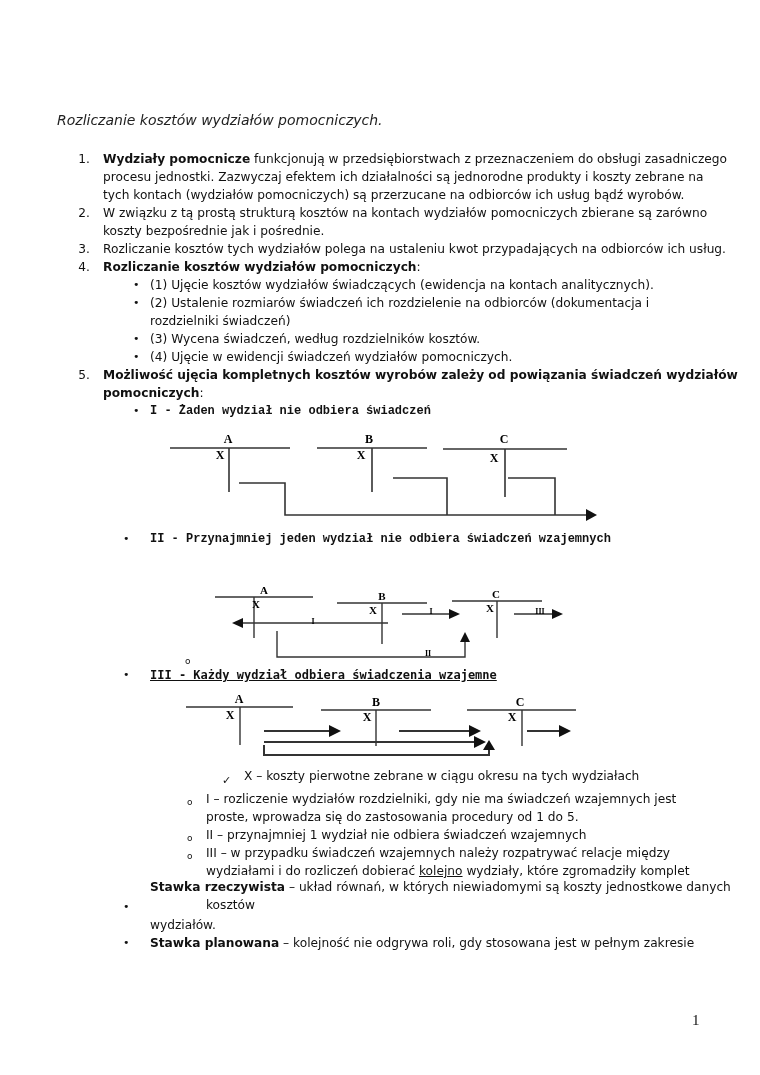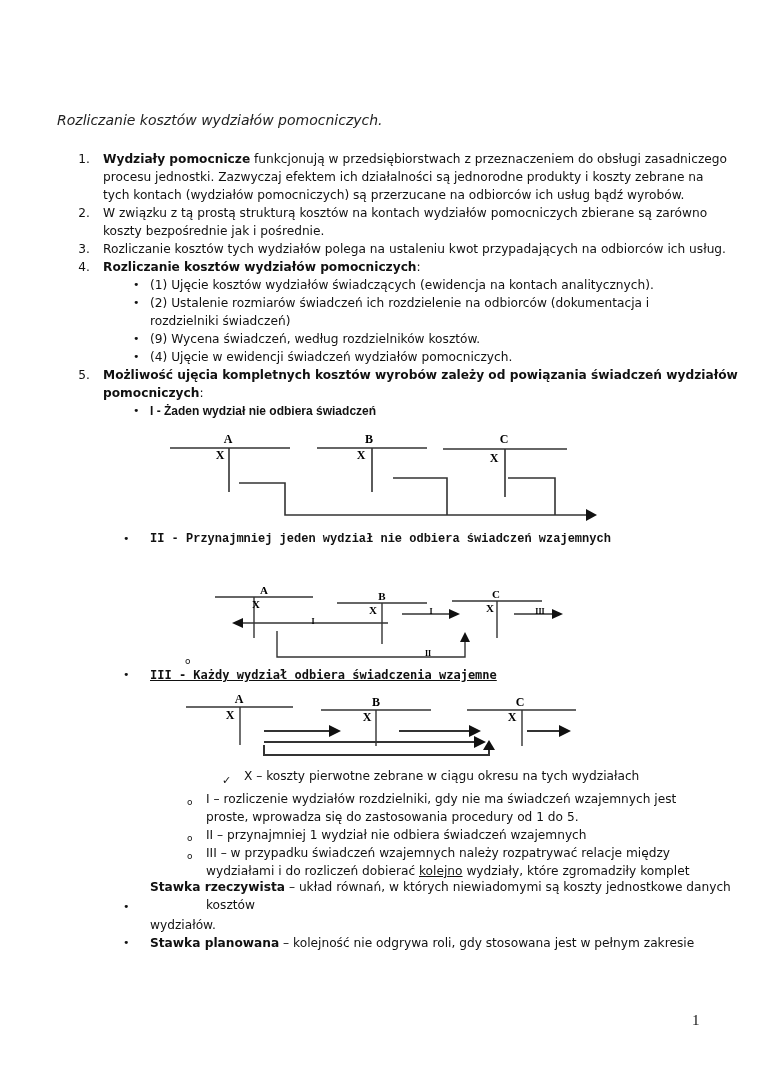--- a/index.html
+++ b/index.html
@@ -36,30 +36,30 @@
 
   <div class="num abs" style="left:70px;top:258px;">4.</div>
   <div class="abs" style="left:103px;top:258px;"><span class="b">Rozliczanie kosztów wydziałów pomocniczych</span><span>:</span></div>
 
   <div class="bullet abs" style="left:133px;top:276px;">•</div>
   <div class="abs" style="left:150px;top:276px;">(1) Ujęcie kosztów wydziałów świadczących (ewidencja na kontach analitycznych).</div>
   <div class="bullet abs" style="left:133px;top:294px;">•</div>
   <div class="abs" style="left:150px;top:294px;">(2) Ustalenie rozmiarów świadczeń ich rozdzielenie na odbiorców (dokumentacja i</div>
   <div class="abs" style="left:150px;top:312px;">rozdzielniki świadczeń)</div>
   <div class="bullet abs" style="left:133px;top:330px;">•</div>
-  <div class="abs" style="left:150px;top:330px;">(9) Wycena świadczeń, według rozdzielników kosztów.</div>
+  <div class="abs" style="left:150px;top:330px;">(3) Wycena świadczeń, według rozdzielników kosztów.</div>
   <div class="bullet abs" style="left:133px;top:348px;">•</div>
   <div class="abs" style="left:150px;top:348px;">(4) Ujęcie w ewidencji świadczeń wydziałów pomocniczych.</div>
 
   <div class="num abs" style="left:70px;top:366px;">5.</div>
   <div class="abs b" style="left:103px;top:366px;">Możliwość ujęcia kompletnych kosztów wyrobów zależy od powiązania świadczeń wydziałów</div>
   <div class="abs" style="left:103px;top:384px;"><span class="b">pomocniczych</span><span>:</span></div>
 
   <div class="bullet abs" style="left:133px;top:402px;">•</div>
-  <div class="abs b" style="left:150px;top:402px;font-family:Liberation Sans, sans-serif;font-size:12px;">I - Żaden wydział nie odbiera świadczeń</div>
+  <div class="abs b" style="left:150px;top:402px;font-family:Liberation Mono, monospace;font-size:12px;">I - Żaden wydział nie odbiera świadczeń</div>
 
   <svg class="diag" width="760" height="1075" style="pointer-events:none;">
     <g stroke="#333" stroke-width="1.6" fill="none">
       <line x1="170" y1="448" x2="290" y2="448"></line>
       <line x1="229" y1="448" x2="229" y2="492"></line>
       <line x1="317" y1="448" x2="427" y2="448"></line>
       <line x1="372" y1="448" x2="372" y2="492"></line>
       <line x1="443" y1="449" x2="567" y2="449"></line>
       <line x1="505" y1="449" x2="505" y2="497"></line>
       <polyline points="239,483 285,483 285,515 587,515"></polyline>

